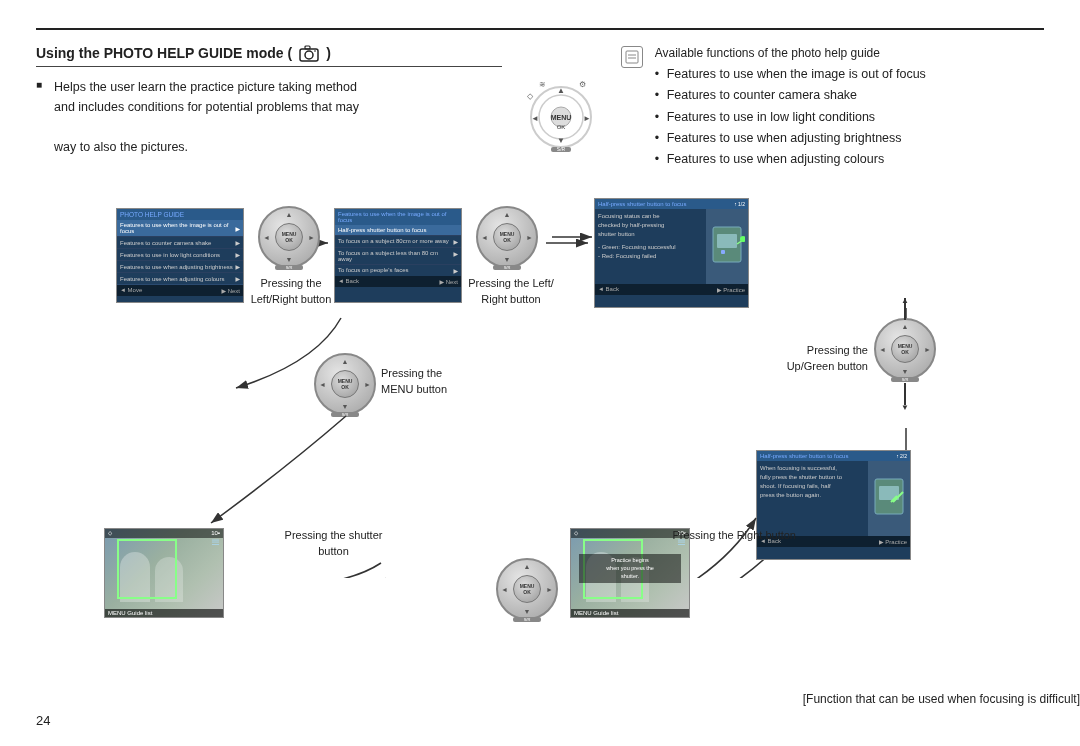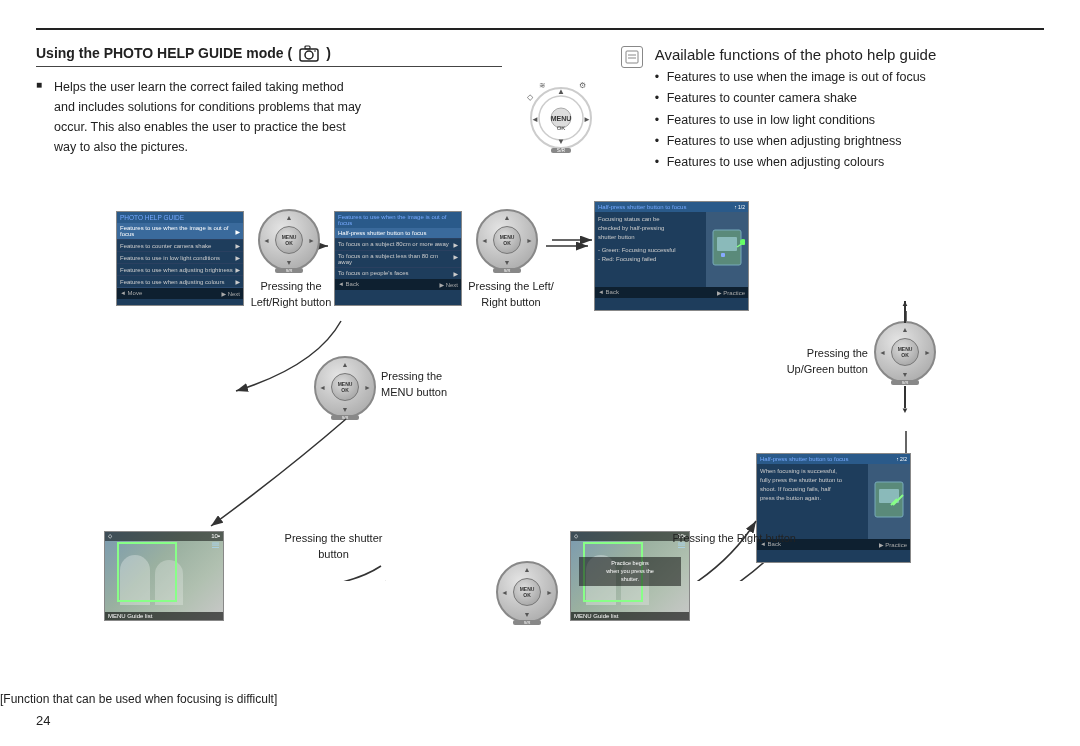--- a/index.html
+++ b/index.html
@@ -77,21 +77,21 @@
     }
     .available-box {
       display: flex;
       gap: 6px;
     }
     .available-text {
       font-size: 12.5px;
     }
     .available-text .available-title {
       margin-bottom: 4px;
-      font-size: 15px;
+      font-size: 12px;
     }
     .available-text ul {
       list-style: none;
       padding: 0;
     }
     .available-text ul li {
       padding-left: 12px;
       position: relative;
       font-size: 12.5px;
       line-height: 1.7;
@@ -167,21 +167,21 @@
       position: absolute;
       bottom: 18px;
       left: 36px;
       font-size: 13px;
     }
     .caption-center {
       position: absolute;
       bottom: 40px;
       left: 0;
       right: 0;
-      text-align: left;
+      text-align: right;
       font-size: 12px;
     }
     
     .flow-svg {
       position: absolute;
       top: 0;
       left: 0;
       width: 100%;
       height: 100%;
       pointer-events: none;
@@ -203,23 +203,23 @@
         <svg width="22" height="18" viewBox="0 0 22 18">
           <rect x="2" y="5" width="18" height="12" rx="2" fill="none" stroke="#222" stroke-width="1.5"></rect>
           <circle cx="11" cy="11" r="4" fill="none" stroke="#222" stroke-width="1.5"></circle>
           <rect x="7" y="2" width="5" height="3" rx="1" fill="none" stroke="#222" stroke-width="1.2"></rect>
           <line x1="16" y1="7" x2="18" y2="7" stroke="#222" stroke-width="1.2"></line>
         </svg>
         <span style="font-size:14px;font-weight:bold;">)</span>
       </div>
 
       <div class="help-text">
-        <span>Helps the user learn the correct failed taking method</span><br>
-        <span>and includes solutions for conditions problems that may</span><br>
-        <span>occur. This also enables the user to practice the best</span><br>
+        <span>Helps the user learn the practice picture taking method</span><br>
+        <span>and includes conditions for potential problems that may</span><br>
+        <br>
         <span>way to also the pictures.</span>
       </div>
     </div>
 
     <div style="width:95px;flex-shrink:0;display:flex;align-items:center;justify-content:center;margin-top:18px;">
       <svg width="85" height="75" viewBox="0 0 85 75">
 
         <ellipse cx="42" cy="38" rx="30" ry="30" fill="none" stroke="#ccc" stroke-width="2"></ellipse>
         <ellipse cx="42" cy="38" rx="22" ry="22" fill="none" stroke="#ccc" stroke-width="1.5"></ellipse>
 

